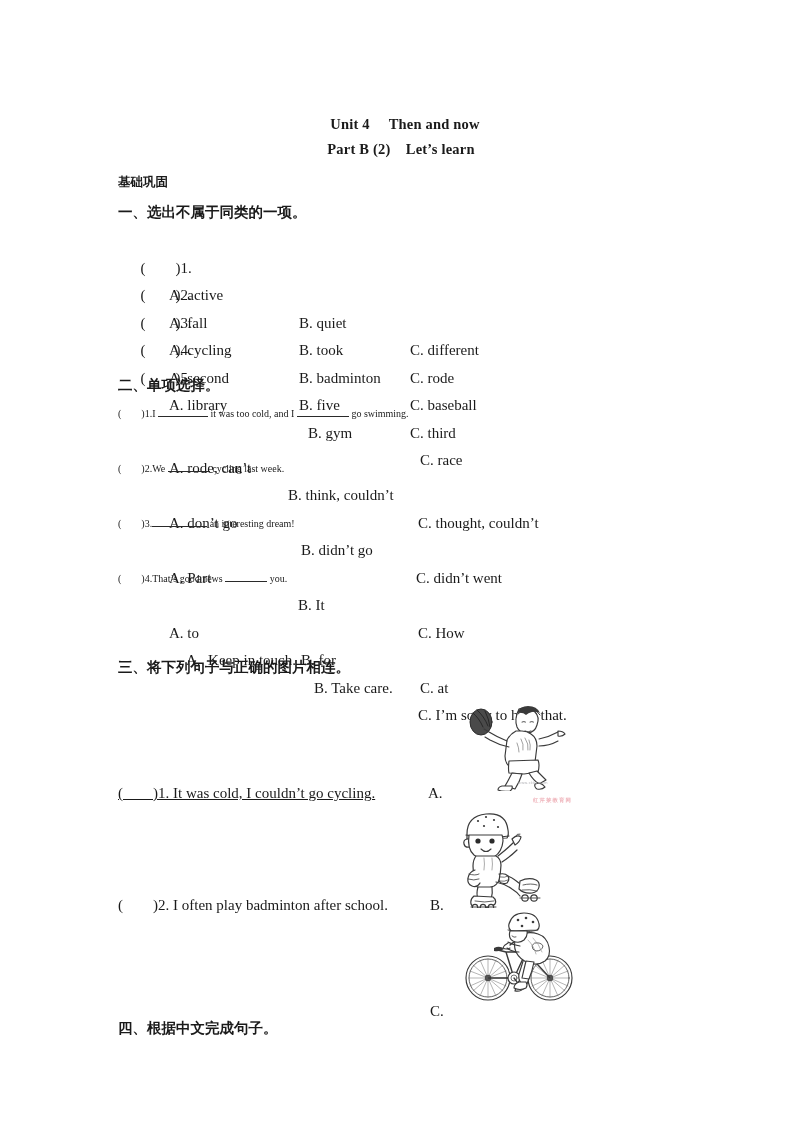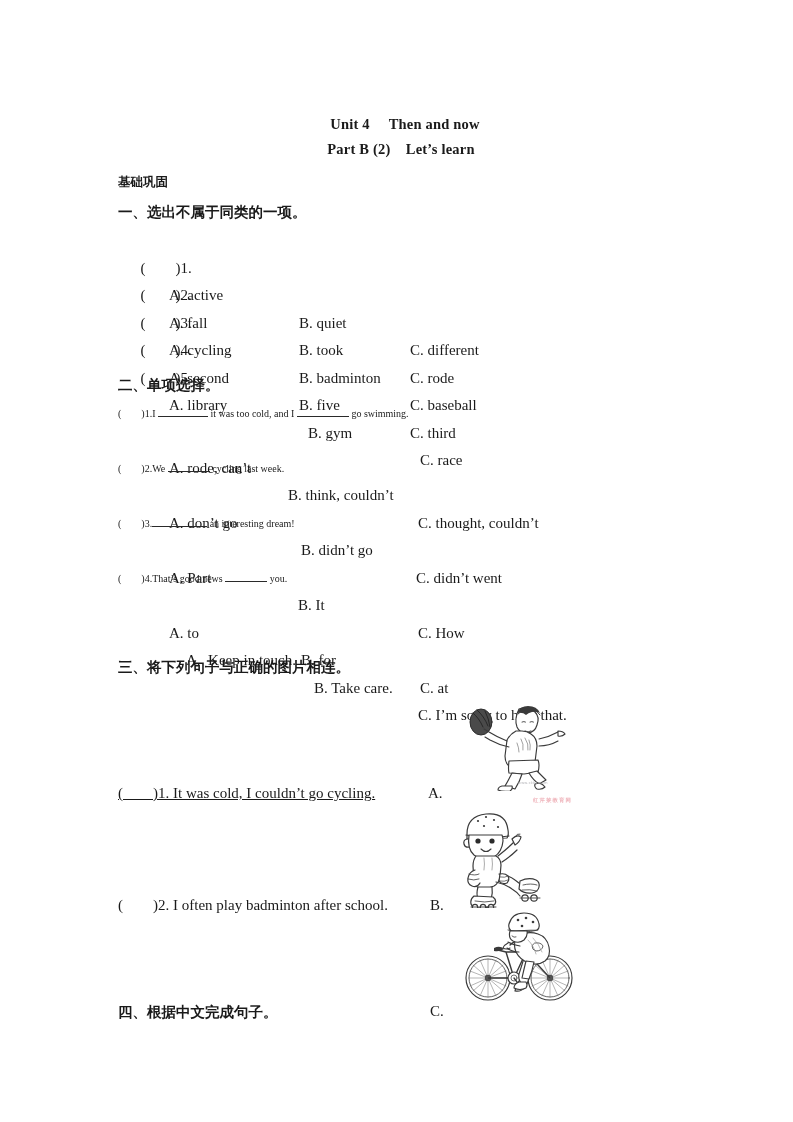--- a/index.html
+++ b/index.html
@@ -152,20 +152,21 @@
     color: #f0b6bd;
     letter-spacing: 1.1px;
     white-space: nowrap;
     font-weight: bold;
   }
   .last-heading {
     font-family: "DejaVu Sans", "Liberation Sans", sans-serif;
     font-weight: bold;
     font-size: 14.5px;
     line-height: 26px;
+    margin-top: 16px;
   }
 </style>
 </head>
 <body>
 
 <div class="page">
   <div class="content">
 
     <div class="title-block">
       <div class="title-line title-line-1">Unit 4     Then and now</div>

